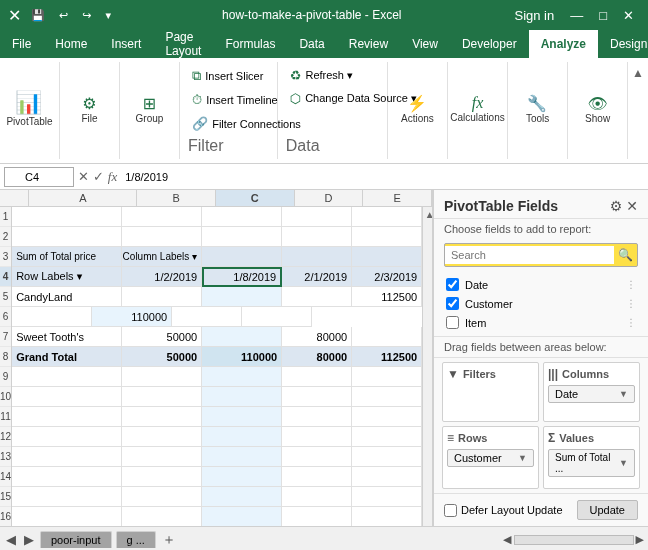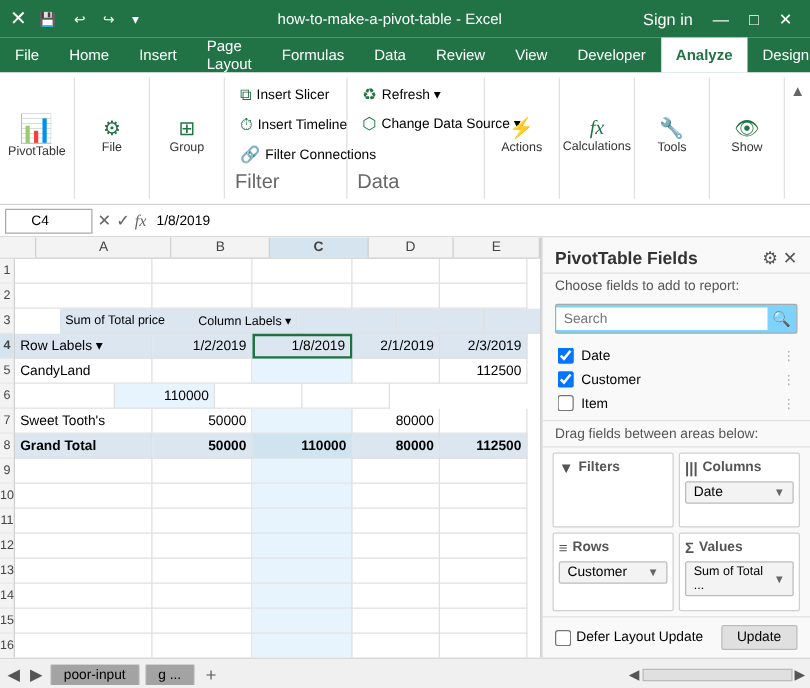--- a/index.html
+++ b/index.html
@@ -236,21 +236,21 @@
     .pivot-panel-title { font-size: 14px; font-weight: 600; color: #333; }
     .pivot-panel-icons { display: flex; gap: 4px; }
     .pivot-icon-btn { cursor: pointer; font-size: 14px; color: #555; }
     .pivot-subtitle { padding: 4px 10px; font-size: 11px; color: #555; }
     .pivot-search {
       margin: 4px 10px;
       display: flex;
       align-items: center;
       border: 1px solid #aaa;
       border-radius: 2px;
-      background: #7dd3fc;
+      background: #fde047;
     }
     .pivot-search-input {
       flex: 1;
       border: none;
       outline: none;
       padding: 3px 6px;
       font-size: 11px;
     }
     .pivot-search-icon { padding: 4px; color: #666; font-size: 12px; }
     .pivot-fields {
@@ -541,21 +541,21 @@
 
         <div class="grid-row">
           <div class="cell cell-a"></div>
           <div class="cell cell-b"></div>
           <div class="cell cell-c"></div>
           <div class="cell cell-d"></div>
           <div class="cell cell-e"></div>
         </div>
 
         <div class="grid-row">
-          <div class="cell cell-a col-label" style="background:#dce6f1; font-size:10px;margin-left:36px;">Sum of Total price</div>
+          <div class="cell cell-a col-label" style="background:#dce6f1; font-size:10px;">Sum of Total price</div>
           <div class="cell cell-b col-label" style="background:#dce6f1; font-size:10px;">Column Labels ▾</div>
           <div class="cell cell-c" style="background:#dce6f1;"></div>
           <div class="cell cell-d" style="background:#dce6f1;"></div>
           <div class="cell cell-e" style="background:#dce6f1;"></div>
         </div>
 
         <div class="grid-row">
           <div class="cell cell-a pivot-header bold">Row Labels ▾</div>
           <div class="cell cell-b pivot-header bold">1/2/2019</div>
           <div class="cell cell-c pivot-header bold active" style="border:2px solid #1e7145; background:#dce6f1;">1/8/2019</div>

